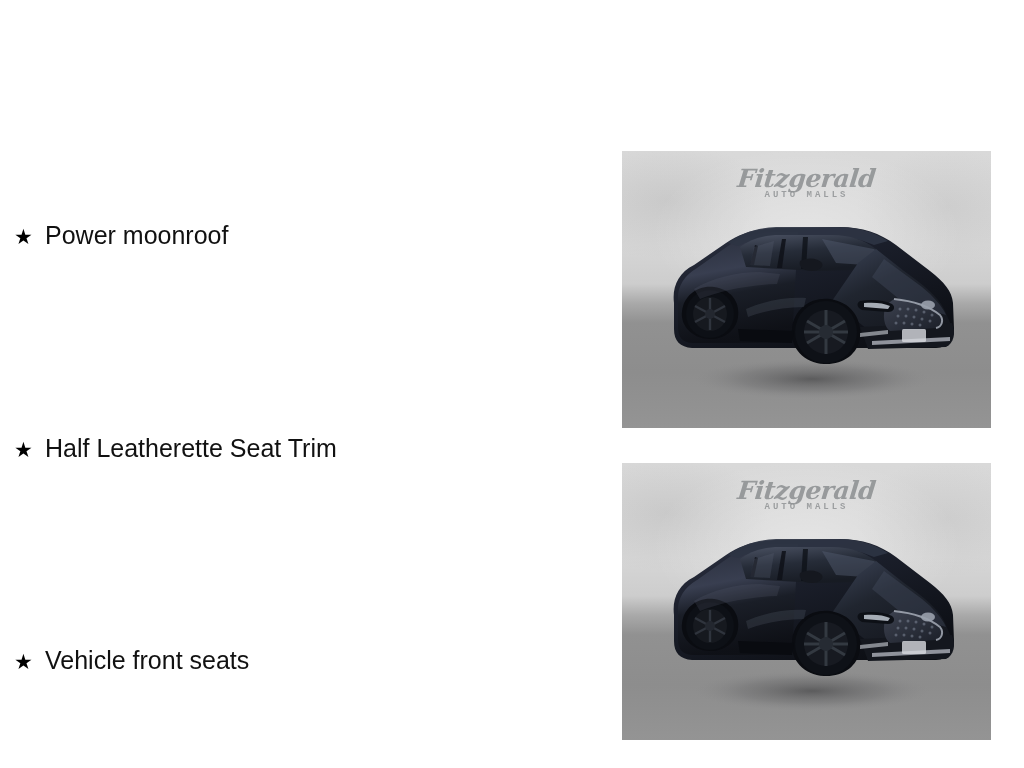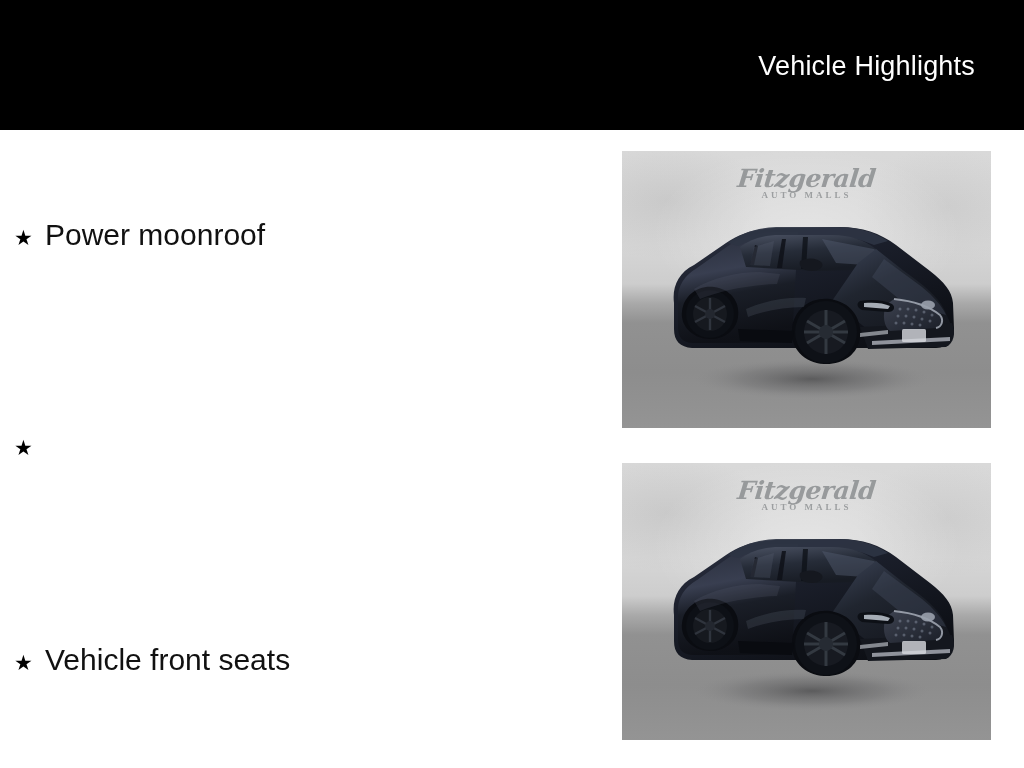--- a/index.html
+++ b/index.html
@@ -67,21 +67,21 @@
   .bullet-star {
     display: inline-block;
     width: 31px;
     color: #000000;
     font-size: 21px;
     line-height: 30px;
     flex: 0 0 auto;
   }
   .highlight-label {
     color: #111111;
-    font-size: 30px;
+    font-size: 25px;
     line-height: 30px;
     font-weight: 400;
   }
 
   
   .photo {
     position: absolute;
     left: 622px;
     width: 369px;
     overflow: hidden;
@@ -129,21 +129,21 @@
     font-size: 25px;
     line-height: 27px;
     letter-spacing: -0.5px;
     color: #8c8f91;
     opacity: 0.85;
     transform: skewX(-6deg);
   }
   .watermark-sub {
     display: block;
     margin-top: -2px;
-    font-family: Liberation Serif, serif;
+    font-family: Liberation Mono, monospace;
     font-weight: 700;
     font-size: 9px;
     line-height: 11px;
     letter-spacing: 3px;
     color: #8c8f91;
     opacity: 0.8;
   }
 
   .car-svg {
     position: absolute;
@@ -151,33 +151,31 @@
     top: 0;
     width: 369px;
     height: 277px;
   }
 </style>
 </head>
 <body>
 
 <div id="page">
 
-  <div class="header-banner">
-    <div class="header-title">Vehicle Highlights</div>
-  </div>
 
   <ul class="highlights-list">
 
     <li class="highlight-item pos-0">
       <span class="bullet-star">★</span>
       <span class="highlight-label">Power moonroof</span>
     </li>
 
     <li class="highlight-item pos-1">
       <span class="bullet-star">★</span>
+      <span class="highlight-label">Half Leatherette Seat Trim</span>
     </li>
 
     <li class="highlight-item pos-2">
       <span class="bullet-star">★</span>
       <span class="highlight-label">Vehicle front seats</span>
     </li>
 
   </ul>
 
   <div class="photo photo-top">

